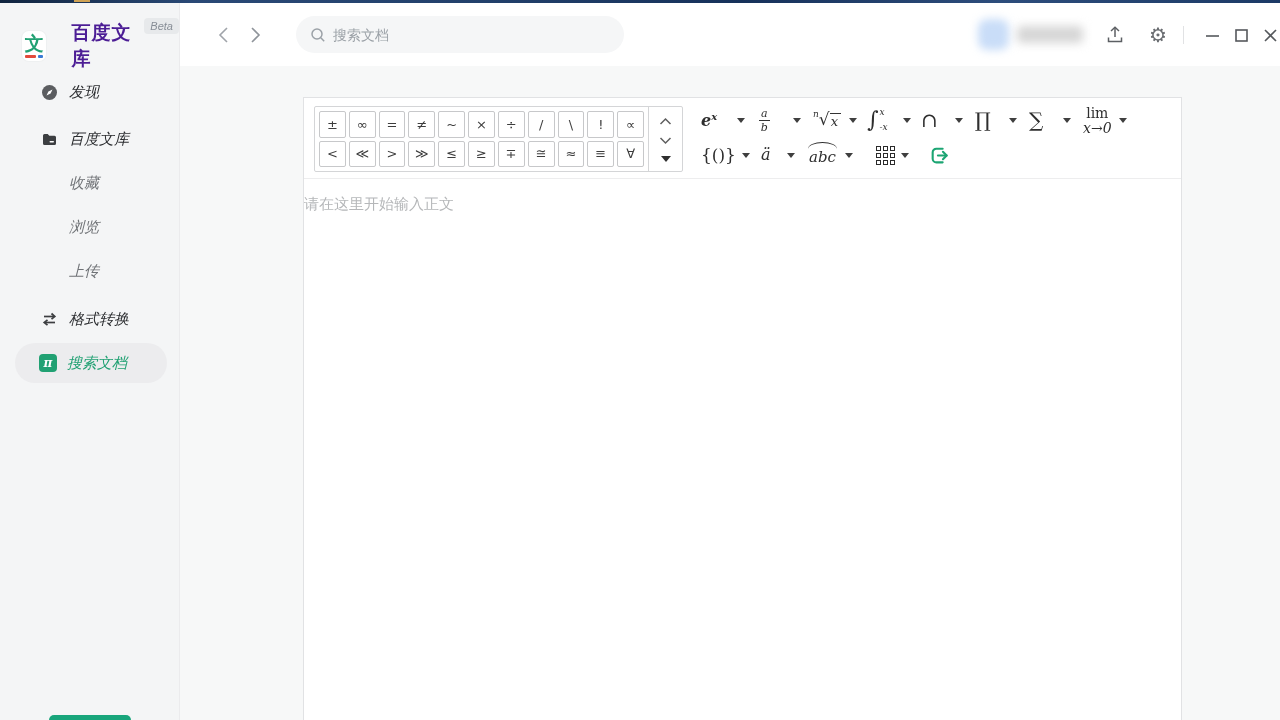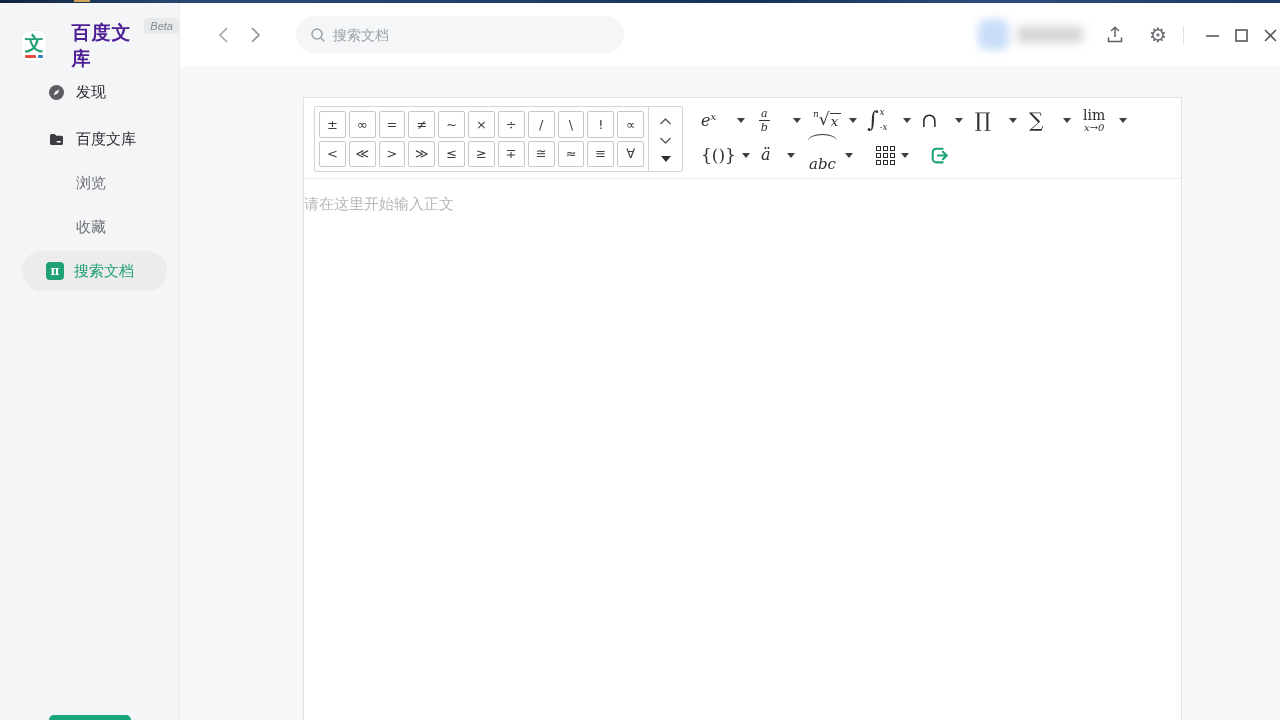--- a/index.html
+++ b/index.html
@@ -19,21 +19,21 @@
     display:flex; flex-direction:column; align-items:center; justify-content:center;
     box-shadow:0 0 0 1px #eef0f1; }
   .logo-char { color:#21a173; font-weight:bold; font-size:19px; line-height:19px; }
   .logo-underline { display:flex; gap:2px; margin-top:2px; }
   .logo-underline .red { width:11px; height:3px; background:#e24a3b; border-radius:1px; }
   .logo-underline .blue { width:5px; height:3px; background:#3a7bd5; border-radius:1px; }
   .brand-name { font-size:19px; font-weight:bold; color:#4c1d95; letter-spacing:1px;margin-left:17px; }
   .beta-badge { font-size:11px; font-style:italic; color:#878d96; background:#e7e9eb;
     border-radius:4px; padding:2px 6px; align-self:flex-start; margin-top:-2px; }
 
-  .nav { position:absolute; left:12px; right:0; top:67px; }
+  .nav { position:absolute; left:5px; right:0; top:67px;font-style:italic; }
   .nav-item { height:44px; display:flex; align-items:center; padding-left:36px;
     font-size:15px; color:#2b2d30; cursor:pointer; }
   .nav-item .nav-icon { width:17px; height:17px; margin-right:11px; flex:0 0 auto;
     display:flex; align-items:center; justify-content:center; }
   .nav-item.sub { padding-left:64px; color:#6f7276; }
   .nav-item.active { height:40px; margin:2px 12px 2px 10px; padding-left:24px;
     background:#ececee; border-radius:20px; color:#21a173; }
   .pi-badge { width:18px; height:18px; border-radius:4px; background:#21a173; color:#fff;
     font-size:12px; font-weight:bold; display:flex; align-items:center; justify-content:center;
     margin-right:10px; font-family:"DejaVu Serif", serif; }
@@ -98,22 +98,22 @@
   .root { display:inline-flex; align-items:flex-start; line-height:1; }
   .root .deg { font-size:9px; font-style:italic; margin-top:-2px; }
   .root .rsign { font-size:17px; margin-top:-1px; }
   .root .rad { font-size:13px; font-style:italic; border-top:1px solid #333; padding:1px 3px 0 1px; margin-top:1px; }
   .integral { display:inline-flex; align-items:center; line-height:1; }
   .integral .isym { font-size:22px; }
   .integral .scripts { display:flex; flex-direction:column; justify-content:space-between;
     height:24px; font-size:9px; font-style:italic; margin-left:1px; }
   .limit { display:inline-flex; flex-direction:column; align-items:center; line-height:1; }
   .limit .top { font-size:14px; }
-  .limit .bot { font-size:10px; font-style:italic; margin-top:1px; }
-  .hat-wrap { position:relative; font-size:15px; font-style:italic; padding-top:18px; }
+  .limit .bot { font-size:14px; font-style:italic; margin-top:1px; }
+  .hat-wrap { position:relative; font-size:15px; font-style:italic; padding-top:3px; }
   .hat-wrap::before { content:""; position:absolute; left:-1px; right:-1px; top:-3px; height:6px;
     border-top:1.6px solid #2e2e2e; border-radius:50% 50% 0 0 / 100% 100% 0 0; }
   .matrix-icon { display:grid; grid-template-columns:repeat(3,5px); grid-template-rows:repeat(3,5px);
     gap:2px; }
   .matrix-icon span { width:5px; height:5px; border:1.4px solid #2b2b2b; background:#fff; display:block; }
   .export-btn { cursor:pointer; display:flex; align-items:center; }
 
   .editor-body { position:relative; }
   .placeholder { position:absolute; left:0; top:16px; font-size:15px; color:#b5b7b9; }
 </style>
@@ -149,24 +149,38 @@
       <div class="nav-item" style="margin-top: 3px;">
         <span class="nav-icon">
           <svg width="17" height="17" viewBox="0 0 17 17">
             <path d="M2 4.5 a1.5 1.5 0 0 1 1.5-1.5 h3.2 l1.6 1.8 h5.2 a1.5 1.5 0 0 1 1.5 1.5 v6.2 a1.5 1.5 0 0 1-1.5 1.5 h-10 a1.5 1.5 0 0 1-1.5-1.5 Z" fill="#3c3e41"></path>
             <rect x="8.5" y="10" width="4.5" height="1.6" rx="0.8" fill="#fff"></rect>
           </svg>
         </span>
         <span>百度文库</span>
       </div>
       <div class="nav-item sub">
+        <span>收藏</span>
+      </div>
+      <div class="nav-item sub">
         <span>浏览</span>
       </div>
       <div class="nav-item sub">
-        <span>收藏</span>
+        <span>上传</span>
+      </div>
+      <div class="nav-item" style="margin-top: 4px;">
+        <span class="nav-icon">
+          <svg width="17" height="17" viewBox="0 0 17 17" fill="none" stroke="#3c3e41" stroke-width="1.7">
+            <path d="M3 5.5 H13"></path>
+            <path d="M10.5 2.5 L13.8 5.5 L10.5 8.2" fill="none"></path>
+            <path d="M14 11.5 H4"></path>
+            <path d="M6.5 8.8 L3.2 11.5 L6.5 14.2" fill="none"></path>
+          </svg>
+        </span>
+        <span>格式转换</span>
       </div>
       <div class="nav-item active">
         <span class="pi-badge">π</span>
         <span>搜索文档</span>
       </div>
     </div>
   <div class="bottom-pill"></div>
 </div>
 
 <div class="topbar">
@@ -256,21 +270,21 @@
               <polyline points="1.5,2 6.5,7 11.5,2" fill="none" stroke="#5f5f5f" stroke-width="1.5"></polyline>
             </svg>
         </div>
         <div class="scroll-btn">
           <span class="tri-down"></span>
         </div>
       </div>
     </div>
     <div class="struct-area">
       <div class="srow srow1" id="srow1">
-          <div class="struct-btn" style="width: 44px; margin-right: 14px;">
+          <div class="struct-btn" style="width: 44px; margin-right: 14px; font-weight: bold;">
             <span><span class="sup-base">e</span><span class="sup-script">x</span></span>
             <span class="caret"></span>
           </div>
           <div class="struct-btn" style="width: 42px; margin-right: 12px;">
             <span class="frac">
               <span class="num">a</span>
               <span class="den">b</span>
             </span>
             <span class="caret"></span>
           </div>

